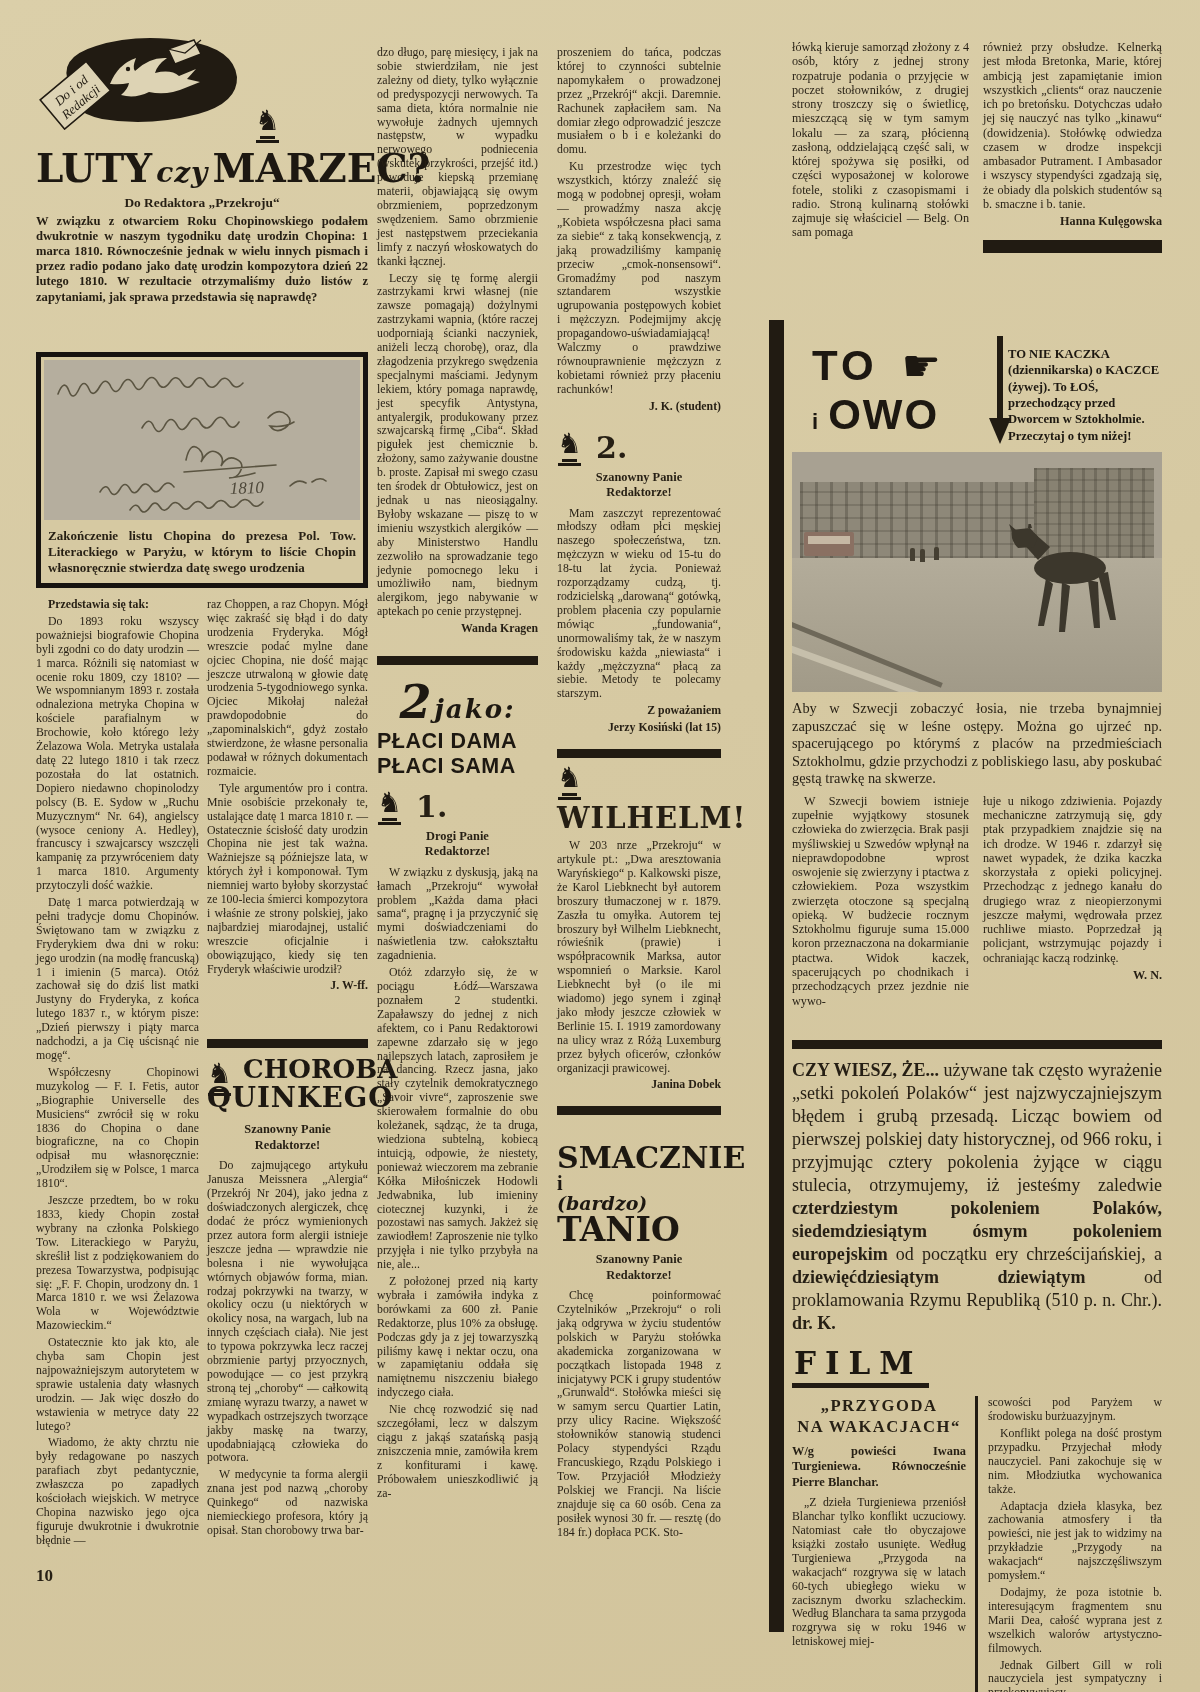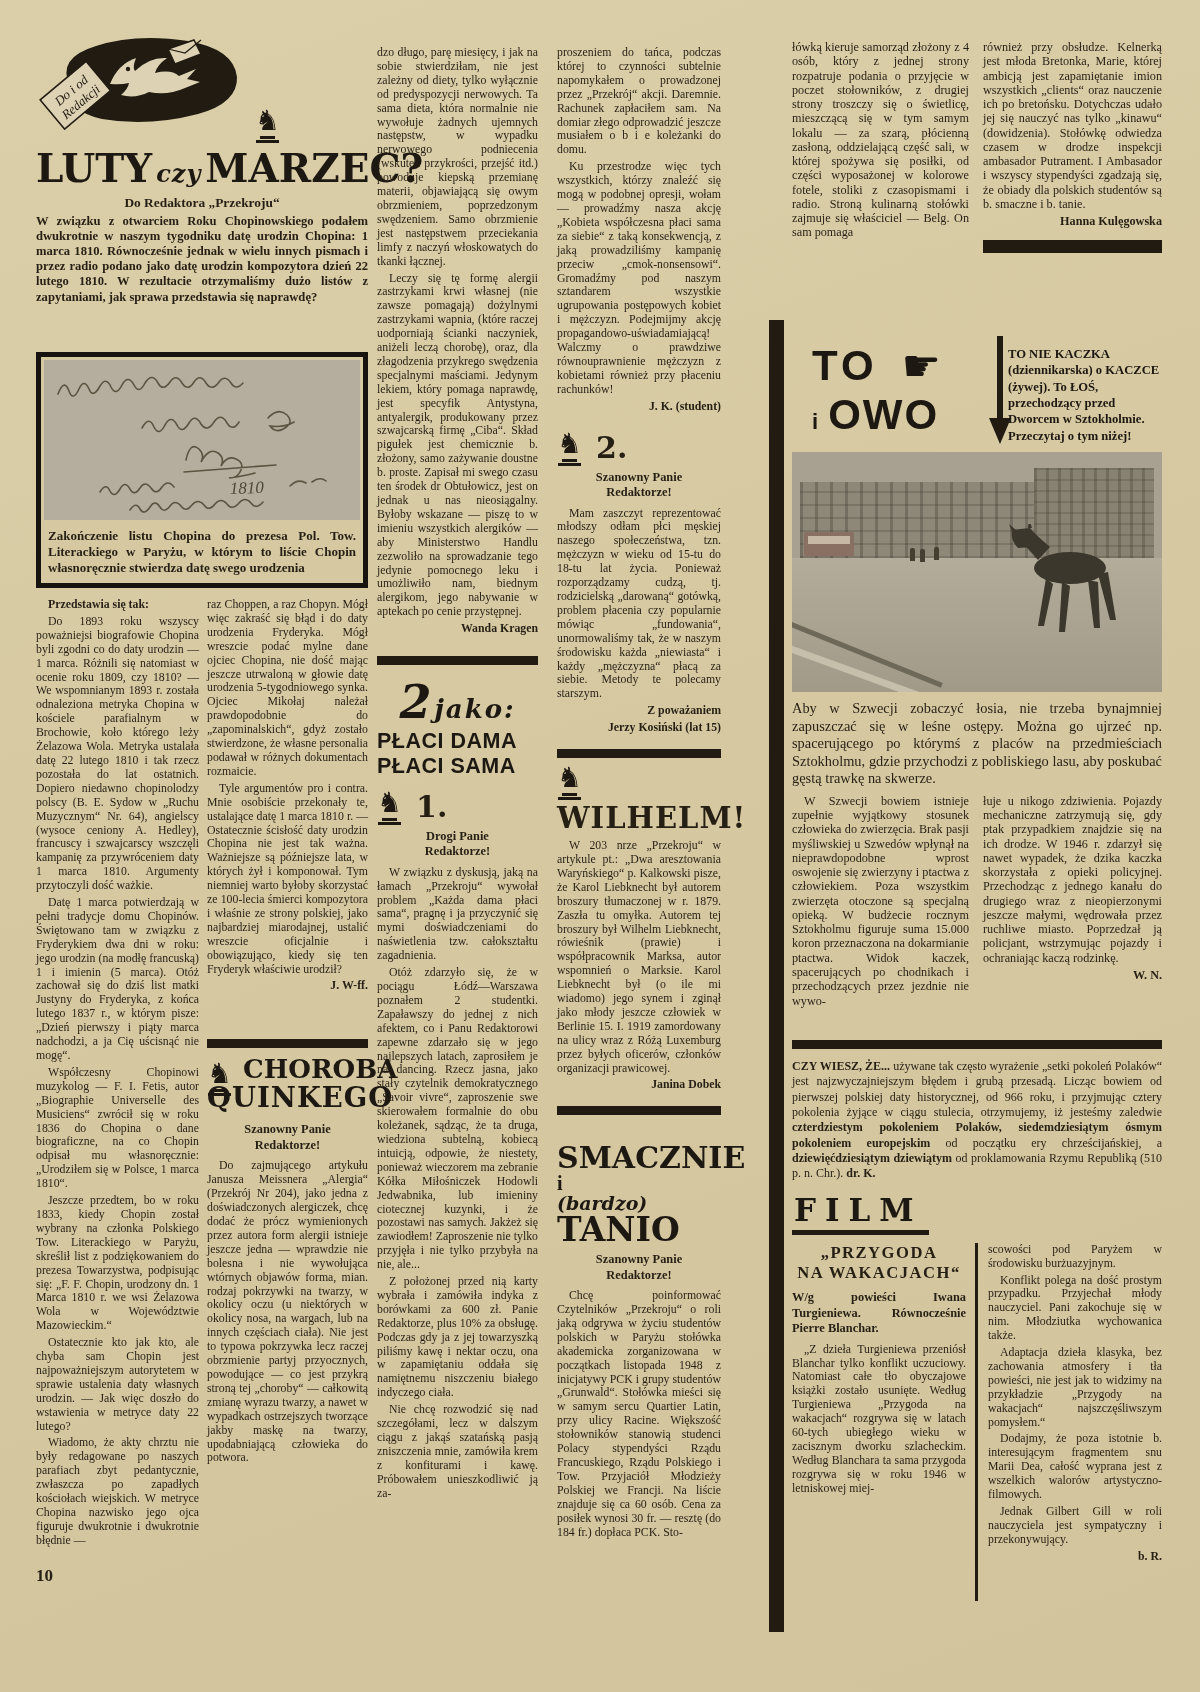--- a/index.html
+++ b/index.html
@@ -15,21 +15,21 @@
   .rule{height:9px;background:#211b12;}
   .salute{text-align:center;font-weight:bold;font-size:12.4px;line-height:1.25;margin:4px 0 6px;}
   
   .mast{position:absolute;left:36px;top:30px;width:332px;}
   .knightbox{display:inline-block;text-align:center;line-height:1;}
   .kn{font-family:"DejaVu Sans",sans-serif;font-size:28px;display:block;color:#1d1811;}
   .kbar{display:block;height:3px;background:#1d1811;margin:1px auto 0;}
   .kb1{width:15px}.kb2{width:23px}
   .h-luty{font-family:"DejaVu Serif",serif;font-weight:bold;font-size:39px;letter-spacing:0px;
     color:#1d1811;white-space:nowrap;margin-top:2px;}
-  .h-luty .czy{font-style:italic;font-size:24px;font-weight:bold;letter-spacing:1px;padding:0 4px;}
+  .h-luty .czy{font-style:italic;font-size:28px;font-weight:bold;letter-spacing:1px;padding:0 4px;}
   .subhead{text-align:center;font-weight:bold;font-size:13.4px;margin:4px 0 3px;}
   .intro{font-weight:bold;font-size:12.6px;line-height:1.2;text-align:justify;}
   
   .facs{position:absolute;left:36px;top:352px;width:332px;border:5px solid #171310;background:#d6c9a2;box-sizing:border-box;}
   .facs-img{height:160px;background:#b5ae9e;margin:3px;position:relative;overflow:hidden;}
   .facs-cap{padding:5px 7px 7px;font-weight:bold;font-size:13px;line-height:1.24;text-align:justify;}
   
   .c1{left:36px;top:598px;width:163px;height:1054px;}
   .c2{left:207px;top:598px;width:161px;height:1054px;}
   .c3{left:377px;top:46px;width:161px;height:1642px;}
@@ -78,21 +78,21 @@
   .ph-ground{position:absolute;left:0;right:0;top:106px;bottom:0;background:linear-gradient(#b3ac9a,#a19a88);}
   .ph-curb1{position:absolute;left:-14px;bottom:36px;width:170px;height:5px;background:#6e6859;transform:rotate(22deg);}
   .ph-curb2{position:absolute;left:-20px;bottom:10px;width:200px;height:7px;background:#c6bfab;transform:rotate(20deg);}
   .bus{position:absolute;left:12px;top:80px;width:50px;height:24px;background:#8a7062;border-radius:2px;}
   .bus:before{content:"";position:absolute;left:4px;top:4px;right:4px;height:8px;background:rgba(230,222,200,.65);}
   .person{position:absolute;width:5px;height:13px;background:#453f32;border-radius:2px 2px 0 0;}
   .moose{position:absolute;right:26px;top:72px;}
   .los-intro{font-size:14.4px;line-height:1.22;text-align:justify;margin-top:8px;}
   .loscols{margin-top:6px;height:236px;overflow:hidden;}
   .r-rule{margin:10px 0 10px;}
-  .czy-p{font-size:12px;line-height:1.28;text-align:justify;}
+  .czy-p{font-size:18px;line-height:1.28;text-align:justify;}
   .czy-p b{font-weight:bold;}
   
   .film-title{display:inline-block;font-family:"DejaVu Serif",serif;font-weight:bold;font-size:31px;
     letter-spacing:9px;border-bottom:5px solid #211b12;padding:0 6px 2px 2px;margin-top:10px;color:#1d1811;}
   .filmcols{display:flex;margin-top:8px;height:358px;overflow:hidden;}
   .fcol{font-size:11.8px;line-height:1.18;text-align:justify;}
   .fA{width:176px;padding-right:9px;}
   .fB{width:176px;border-left:3px solid #211b12;padding-left:10px;}
   .film-head{text-align:center;font-weight:bold;font-size:16.6px;letter-spacing:1.5px;line-height:1.25;margin-bottom:6px;}
   .film-credit{font-weight:bold;font-size:12.4px;line-height:1.25;margin-bottom:6px;text-align:justify;}
@@ -169,20 +169,21 @@
           <span class="kbar kb2"></span>
         </span>
       <div class="slab ch-l1">CHOROBA</div>
       <div class="slab ch-l2">QUINKEGO</div>
     </div>
     <div class="salute">
       <span>Szanowny Panie</span><br><span>Redaktorze!</span>
     </div>
     <div>
         <p>Do zajmującego artykułu Janusza Meissnera „Alergia“ (Przekrój Nr 204), jako jedna z doświadczonych alergiczek, chcę dodać że prócz wymienionych przez autora form alergii istnieje jeszcze jedna — wprawdzie nie bolesna i nie wywołująca wtórnych objawów forma, mian. rodzaj pokrzywki na twarzy, w okolicy oczu (u niektórych w okolicy nosa, na wargach, lub na innych częściach ciała). Nie jest to typowa pokrzywka lecz raczej obrzmienie partyj przyocznych, powodujące — co jest przykrą stroną tej „choroby“ — całkowitą zmianę wyrazu twarzy, a nawet w wypadkach ostrzejszych tworzące jakby maskę na twarzy, upodabniającą człowieka do potwora.</p>
+        <p>W medycynie ta forma alergii znana jest pod nazwą „choroby Quinkego“ od nazwiska niemieckiego profesora, który ją opisał. Stan chorobowy trwa bar-</p>
       </div>
   </div>
 
   <div class="col c3">
     <div>
         <p class="noindent">dzo długo, parę miesięcy, i jak na sobie stwierdziłam, nie jest zależny od diety, tylko wyłącznie od predyspozycji nerwowych. Ta sama dieta, która normalnie nie wywołuje żadnych ujemnych następstw, w wypadku nerwowego podniecenia (wskutek przykrości, przejść itd.) powoduje kiepską przemianę materii, objawiającą się owym obrzmieniem, poprzedzonym swędzeniem. Samo obrzmienie jest następstwem przeciekania limfy z naczyń włoskowatych do tkanki łącznej.</p>
         <p>Leczy się tę formę alergii zastrzykami krwi własnej (nie zawsze pomagają) dożylnymi zastrzykami wapnia, (które raczej uodporniają ścianki naczyniek, aniżeli leczą chorobę), oraz, dla złagodzenia przykrego swędzenia specjalnymi maściami. Jedynym lekiem, który pomaga naprawdę, jest specyfik Antystyna, antyalergik, produkowany przez szwajcarską firmę „Ciba“. Skład pigułek jest chemicznie b. złożony, samo zażywanie doustne b. proste. Zapisał mi swego czasu ten środek dr Obtułowicz, jest on jednak u nas nieosiągalny. Byłoby wskazane — piszę to w imieniu wszystkich alergików — aby Ministerstwo Handlu zezwoliło na sprowadzanie tego jedynie pomocnego leku i umożliwiło nam, biednym alergikom, jego nabywanie w aptekach po cenie przystępnej.</p>
         <p class="sig">Wanda Kragen</p>
       </div>
     <div class="rule" style="margin-top:20px;"></div>

